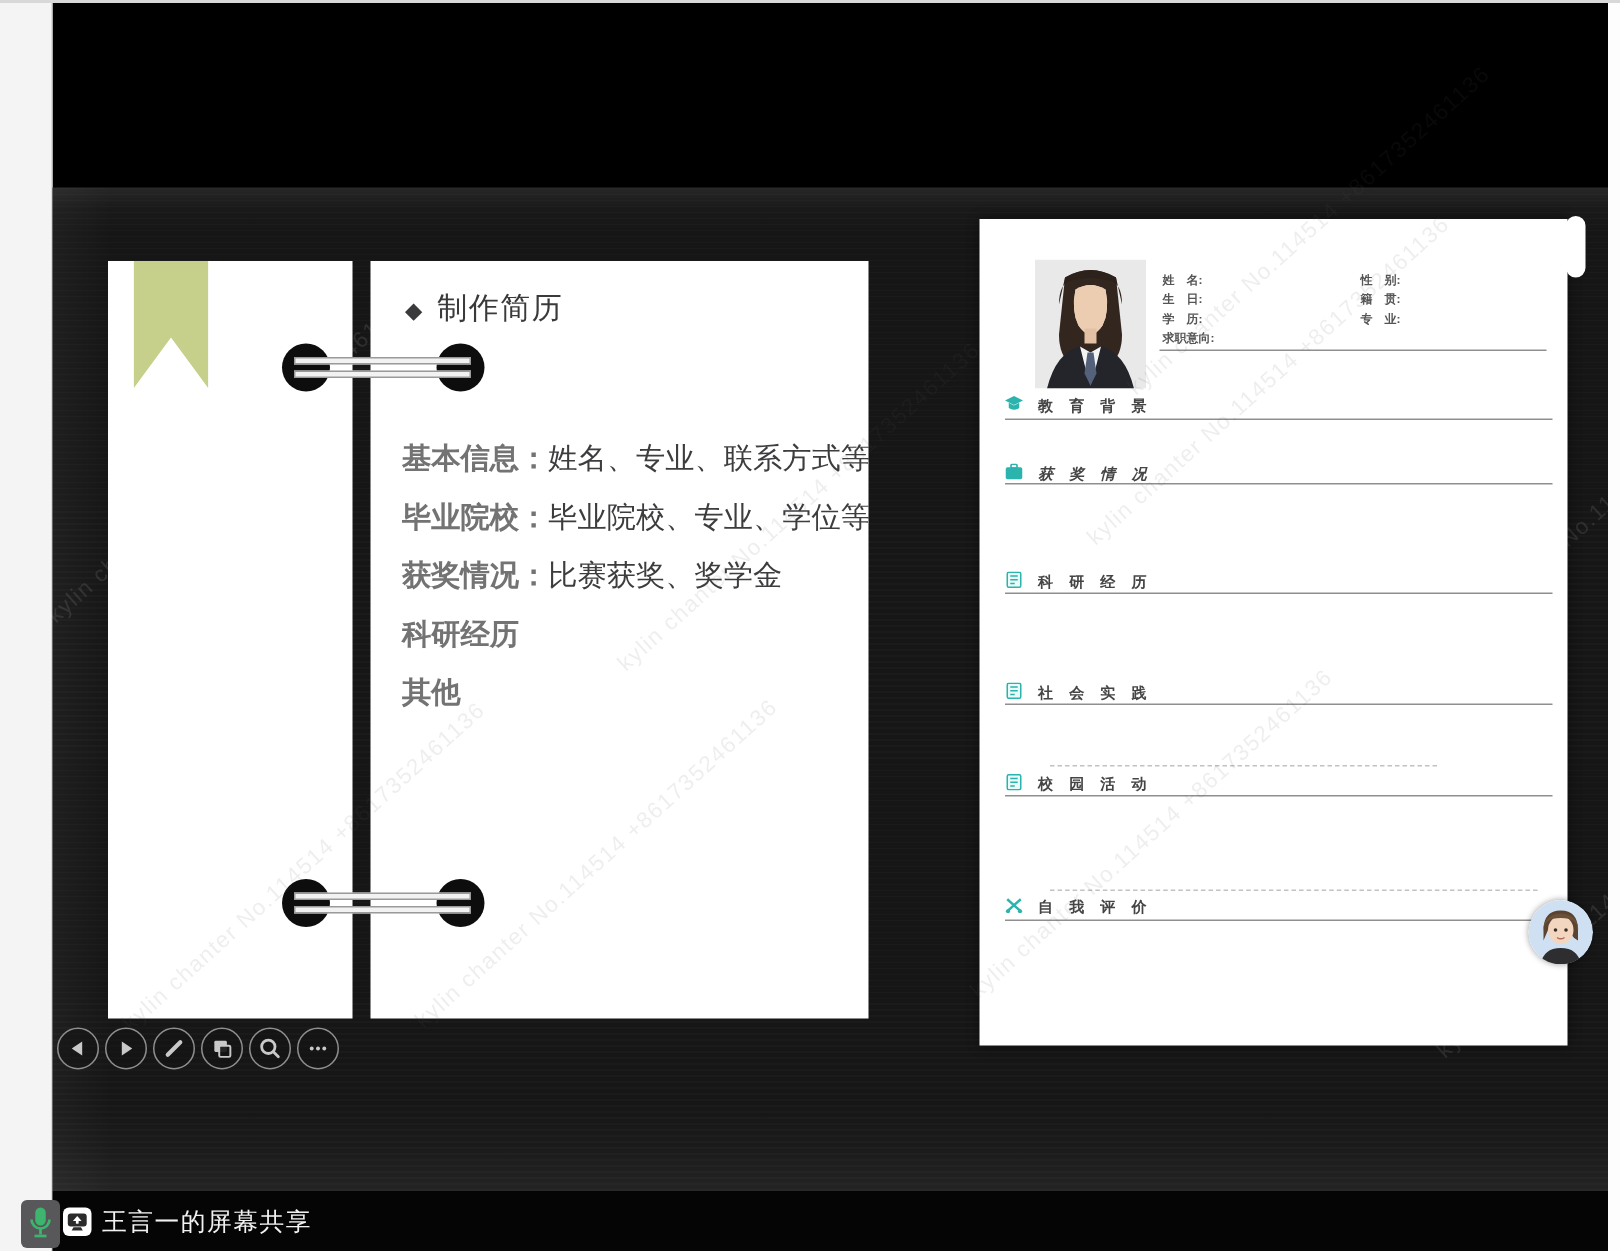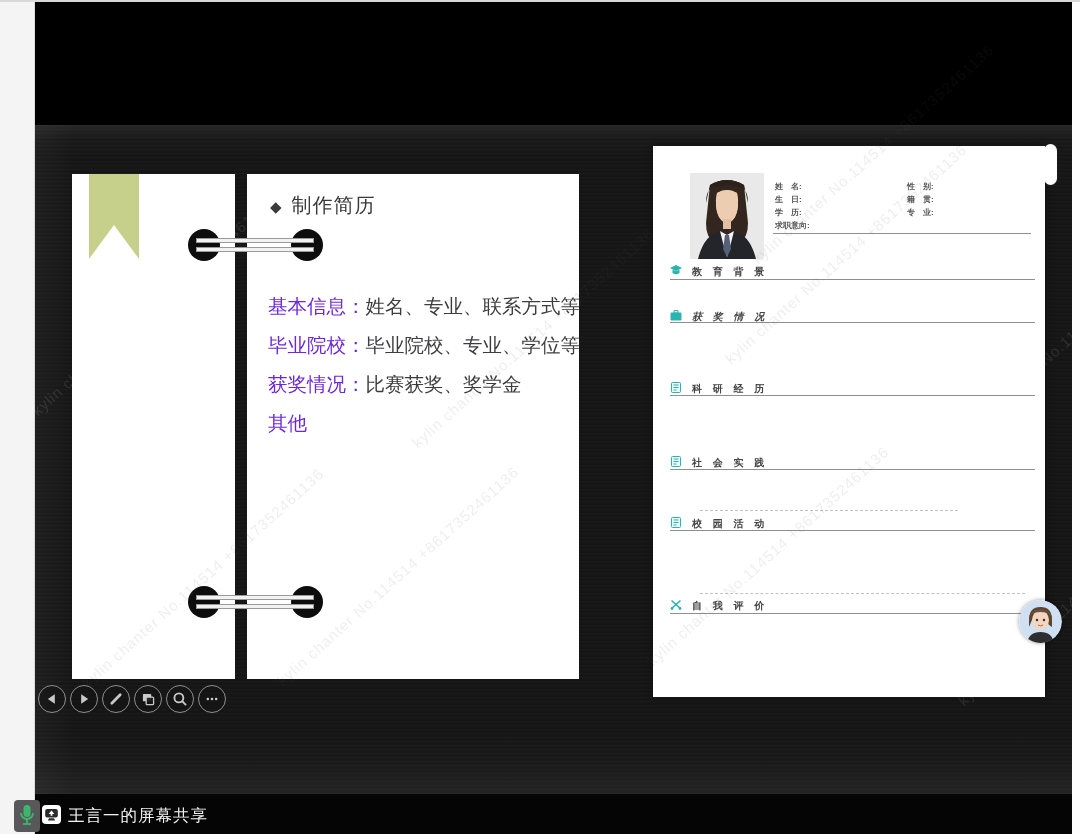--- a/index.html
+++ b/index.html
@@ -29,21 +29,21 @@
   .resume-page{ left:653px; top:144px; width:392px; height:551px; z-index:3; box-shadow:0 0 8px rgba(0,0,0,0.45);padding-left:48px; }
 
   .ribbon { position:absolute; left:17px; top:0; width:50px; height:85px; background:#c6d08b;
             clip-path:polygon(0 0,100% 0,100% 100%,50% 60%,0 100%); }
 
   .slide-title { position:absolute; left:23px; top:18px; font-size:20px; color:#3a3a3c; letter-spacing:1px; }
   .slide-title .diamond { font-size:15px; margin-right:9px; color:#3a3a3c; }
 
   .slide-body { position:absolute; left:21px; top:113px; width:380px; }
   .slide-body .line { height:39px; line-height:39px; font-size:19.5px; color:#3d3d40; white-space:nowrap; }
-  .slide-body .line b { color:#6d28d9; font-weight:normal; }
+  .slide-body .line b { color:#737373; font-weight:bold; }
 
   .ring-circle { position:absolute; width:32px; height:32px; border-radius:50%; background:#0d0d0d; z-index:4; }
   .ring-bar { position:absolute; left:196px; width:118px; height:5px; background:#f2f2f2; border:1px solid #9a9a9a; z-index:4; }
 
   
   .photo { position:absolute; left:37px; top:27px; width:74px; height:86px; }
   .rs-fields { position:absolute; top:34px; font-size:8px; font-weight:bold; color:#555; line-height:13px; white-space:nowrap; }
   .rs-fields.colL { left:122px; }
   .rs-fields.colR { left:254px; }
   .rs-headline { position:absolute; left:120px; top:87px; width:258px; border-top:1px solid #8f8f8f; }
@@ -86,20 +86,21 @@
   </div>
 
   <div class="page main-page">
     <div class="slide-title">
       <span class="diamond">◆</span><span>制作简历</span>
     </div>
     <div class="slide-body">
       <div class="line"><b>基本信息：</b><span>姓名、专业、联系方式等</span></div>
       <div class="line"><b>毕业院校：</b><span>毕业院校、专业、学位等</span></div>
       <div class="line"><b>获奖情况：</b><span>比赛获奖、奖学金</span></div>
+      <div class="line"><b>科研经历</b><span></span></div>
       <div class="line"><b>其他</b><span></span></div>
     </div>
   </div>
 
   <div class="ring-circle" style="left:188px;top:227px;"></div>
   <div class="ring-circle" style="left:291px;top:227px;"></div>
   <div class="ring-bar" style="top:236px;"></div>
   <div class="ring-bar" style="top:245px;"></div>
   <div class="ring-circle" style="left:188px;top:584px;"></div>
   <div class="ring-circle" style="left:291px;top:584px;"></div>

